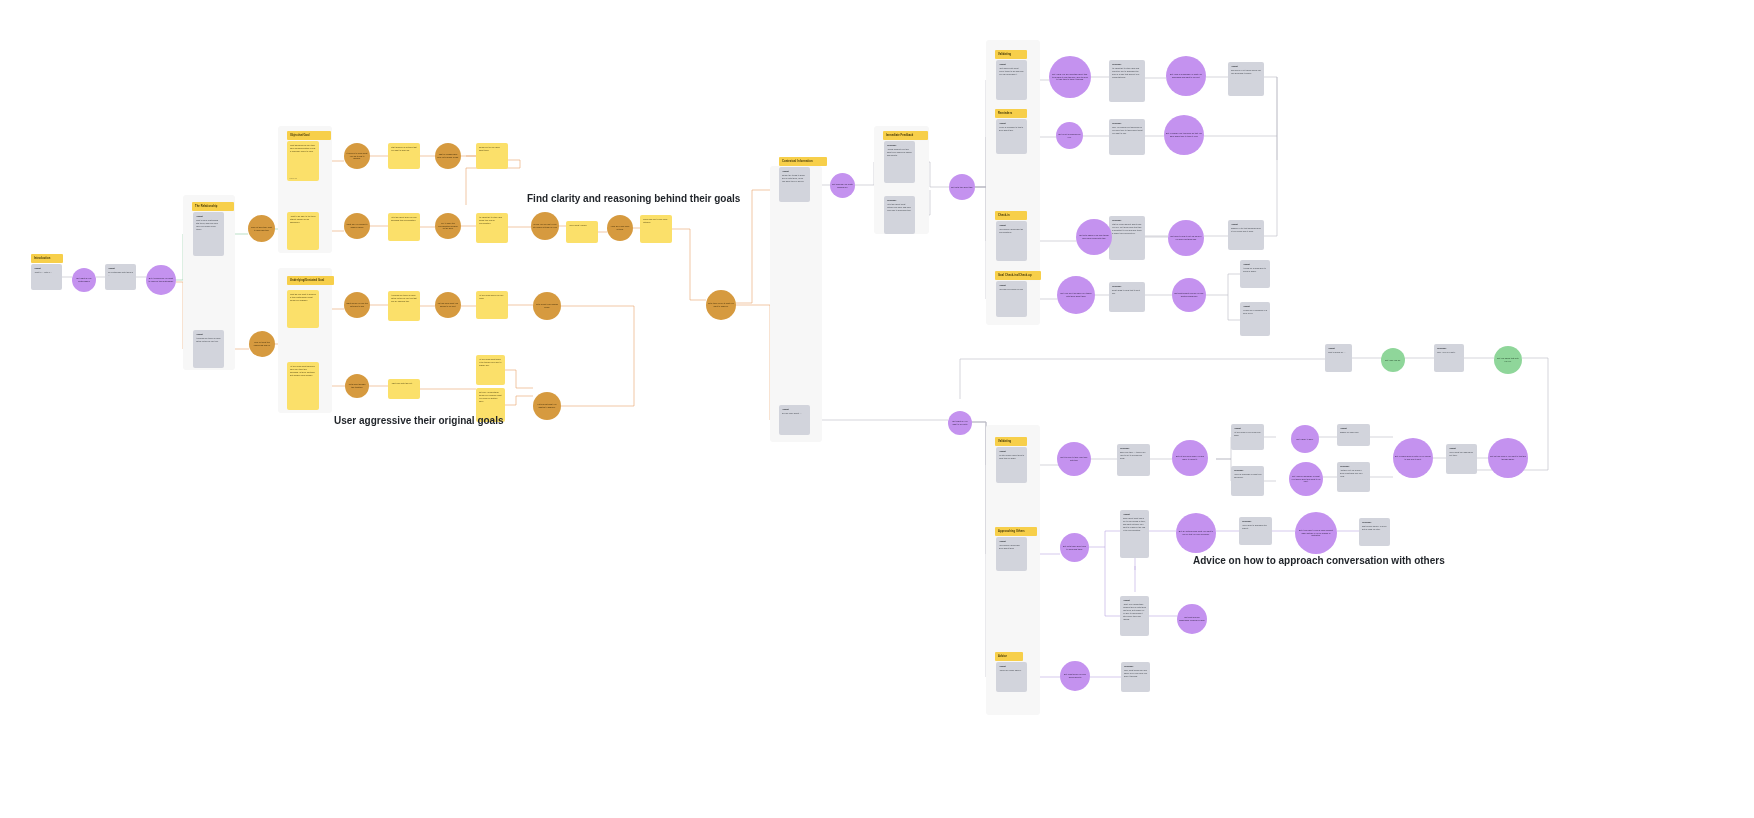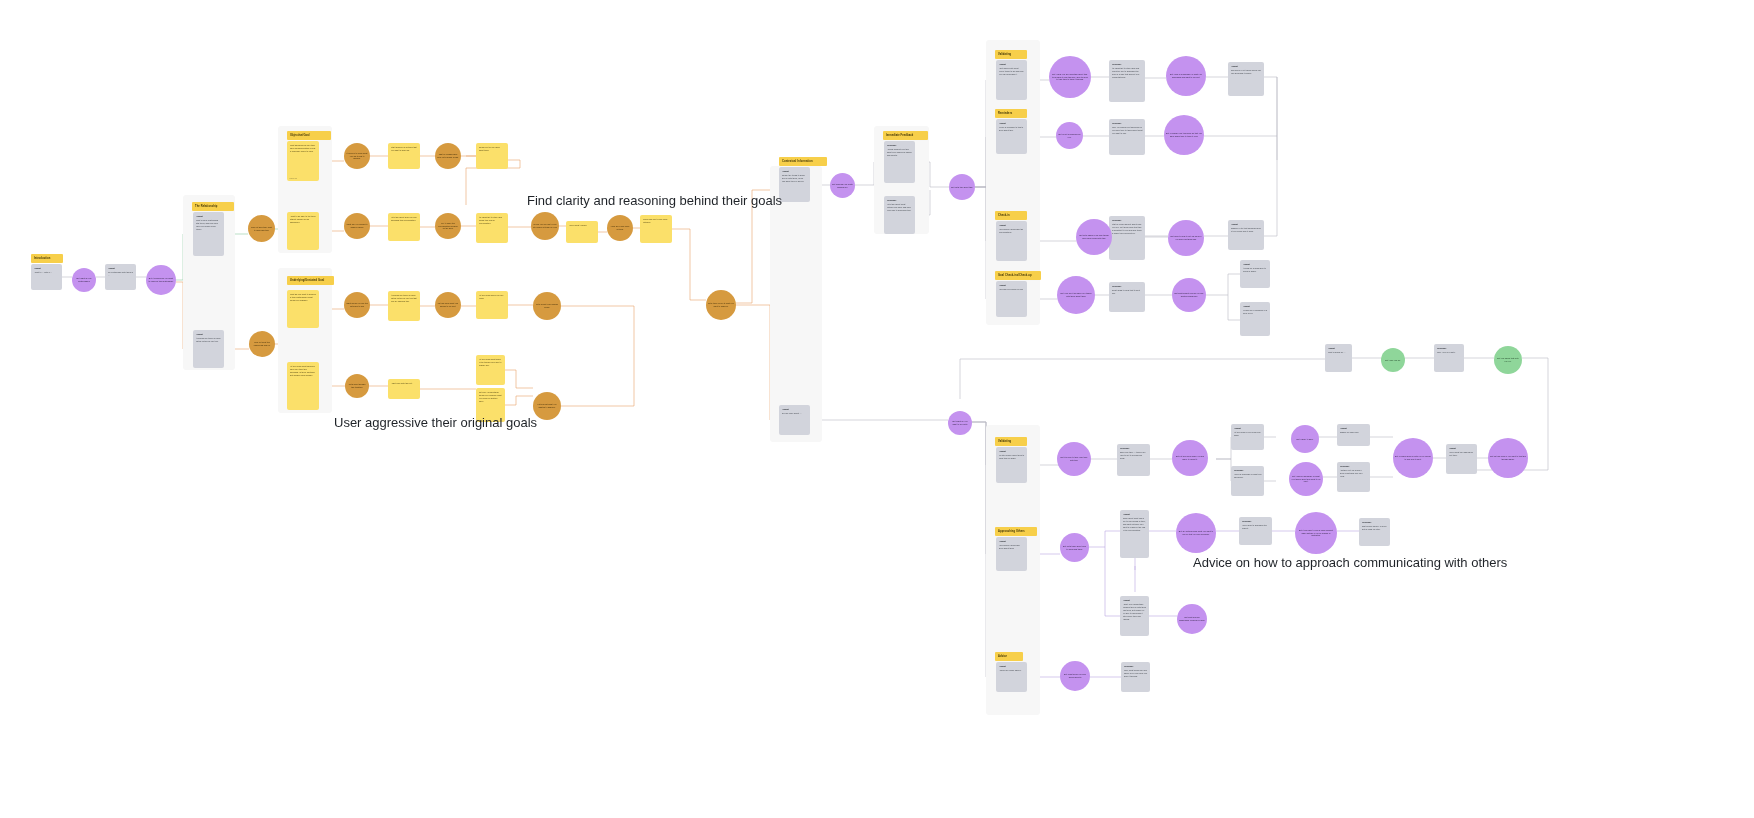--- a/index.html
+++ b/index.html
@@ -33,21 +33,21 @@
   
   .circ{position:absolute;border-radius:50%;display:flex;align-items:center;
         justify-content:center;text-align:center;box-sizing:border-box;
         padding:2px;overflow:hidden;}
   .circ span{font-size:2.05px;line-height:1.4;display:block;}
   .purple{background:#c492ef;color:#2e2140;}
   .orange{background:#d69a3f;color:#3b2a06;}
   .green{background:#8fd69a;color:#17361d;}
 
   
-  .anno{position:absolute;font-size:13px;font-weight:normal;color:#1f2328;
+  .anno{position:absolute;font-size:10px;font-weight:bold;color:#1f2328;
         white-space:nowrap;}
 
   
   #wires{position:absolute;inset:0;width:1754px;height:818px;
          pointer-events:none;}
   #wires path,#wires line{fill:none;stroke-width:.6;}
 </style>
 </head>
 <body>
 
@@ -516,14 +516,14 @@
     <div class="circ purple" style="left: 1177px; top: 604px; width: 30px; height: 30px;">
       <span>Bot
 That sounds reasonable. There's no rush.</span>
     </div>
     <div class="circ purple" style="left: 1060px; top: 661px; width: 30px; height: 30px;">
       <span>Bot
 What would you like advice about?</span>
     </div>
     <div class="anno" style="left: 527px; top: 193px;">Find clarity and reasoning behind their goals</div>
     <div class="anno" style="left: 334px; top: 415px;">User aggressive their original goals</div>
-    <div class="anno" style="left: 1193px; top: 555px;">Advice on how to approach communicating with others</div>
+    <div class="anno" style="left: 1193px; top: 555px;">Advice on how to approach conversation with others</div>
   </div>
 
 </body></html>

